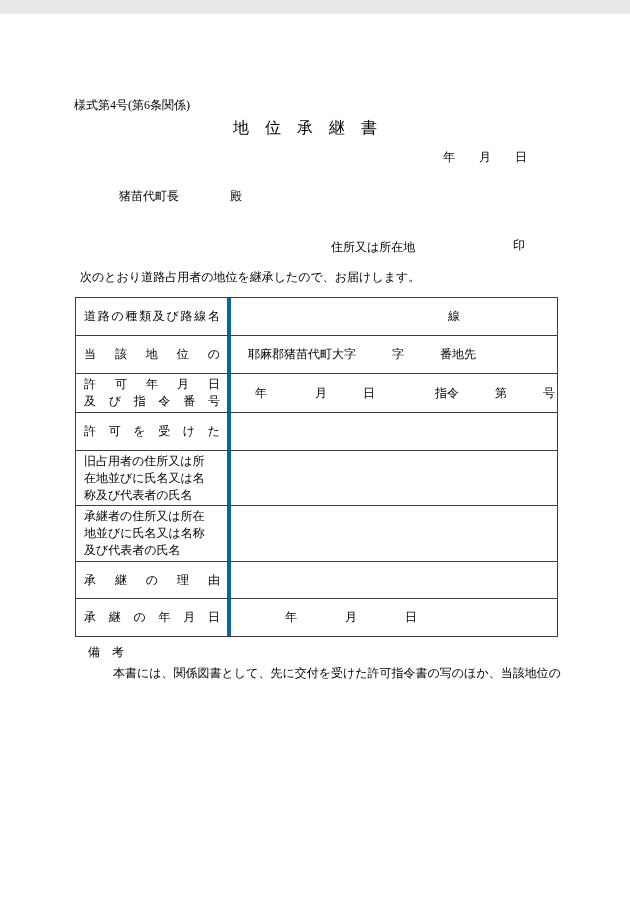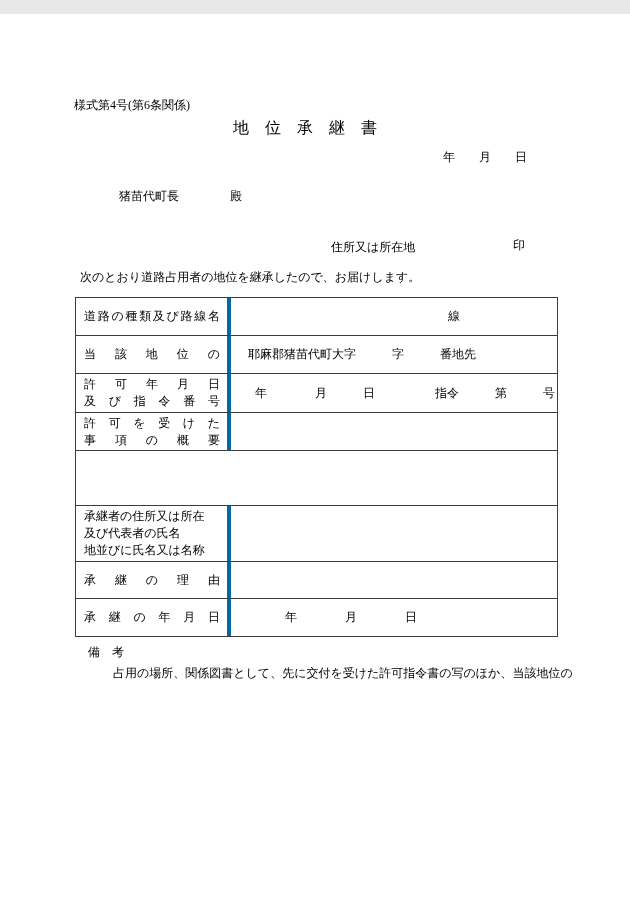--- a/index.html
+++ b/index.html
@@ -136,38 +136,42 @@
         <div class="jl">及び指令番号</div>
       </div>
       <div class="vcell v3">
         <span>年　　　　月　　　日　　　　　指令　　　第　　　号</span>
       </div>
     </div>
 
     <div class="trow r4">
       <div class="lcell">
         <div class="jl">許可を受けた</div>
-        <div class="jl">事項の概要</div>
       </div>
       <div class="vcell">
         <span></span>
       </div>
     </div>
 
     <div class="trow r5">
+      <div class="lcell">
+        <div class="pl">旧占用者の住所又は所</div>
+        <div class="pl">在地並びに氏名又は名</div>
+        <div class="pl">称及び代表者の氏名</div>
+      </div>
       <div class="vcell">
         <span></span>
       </div>
     </div>
 
     <div class="trow r6">
       <div class="lcell">
         <div class="pl">承継者の住所又は所在</div>
+        <div class="pl">地並びに氏名又は名称</div>
         <div class="pl">及び代表者の氏名</div>
-        <div class="pl">地並びに氏名又は名称</div>
       </div>
       <div class="vcell">
         <span></span>
       </div>
     </div>
 
     <div class="trow r7">
       <div class="lcell">
         <div class="jl">承継の理由</div>
       </div>
@@ -181,15 +185,15 @@
         <div class="jl">承継の年月日</div>
       </div>
       <div class="vcell v8">
         <span>年　　　　月　　　　日</span>
       </div>
     </div>
 
   </div>
 
   <div class="abs remark-heading">備　考</div>
-  <div class="abs remark-line remark-line-1">占用の場所、関係図書として、先に交付を受けた許可指令書の写のほか、当該地位の</div>
+  <div class="abs remark-line remark-line-1">本書には、関係図書として、先に交付を受けた許可指令書の写のほか、当該地位の</div>
 
 </div>
 
 </body></html>

